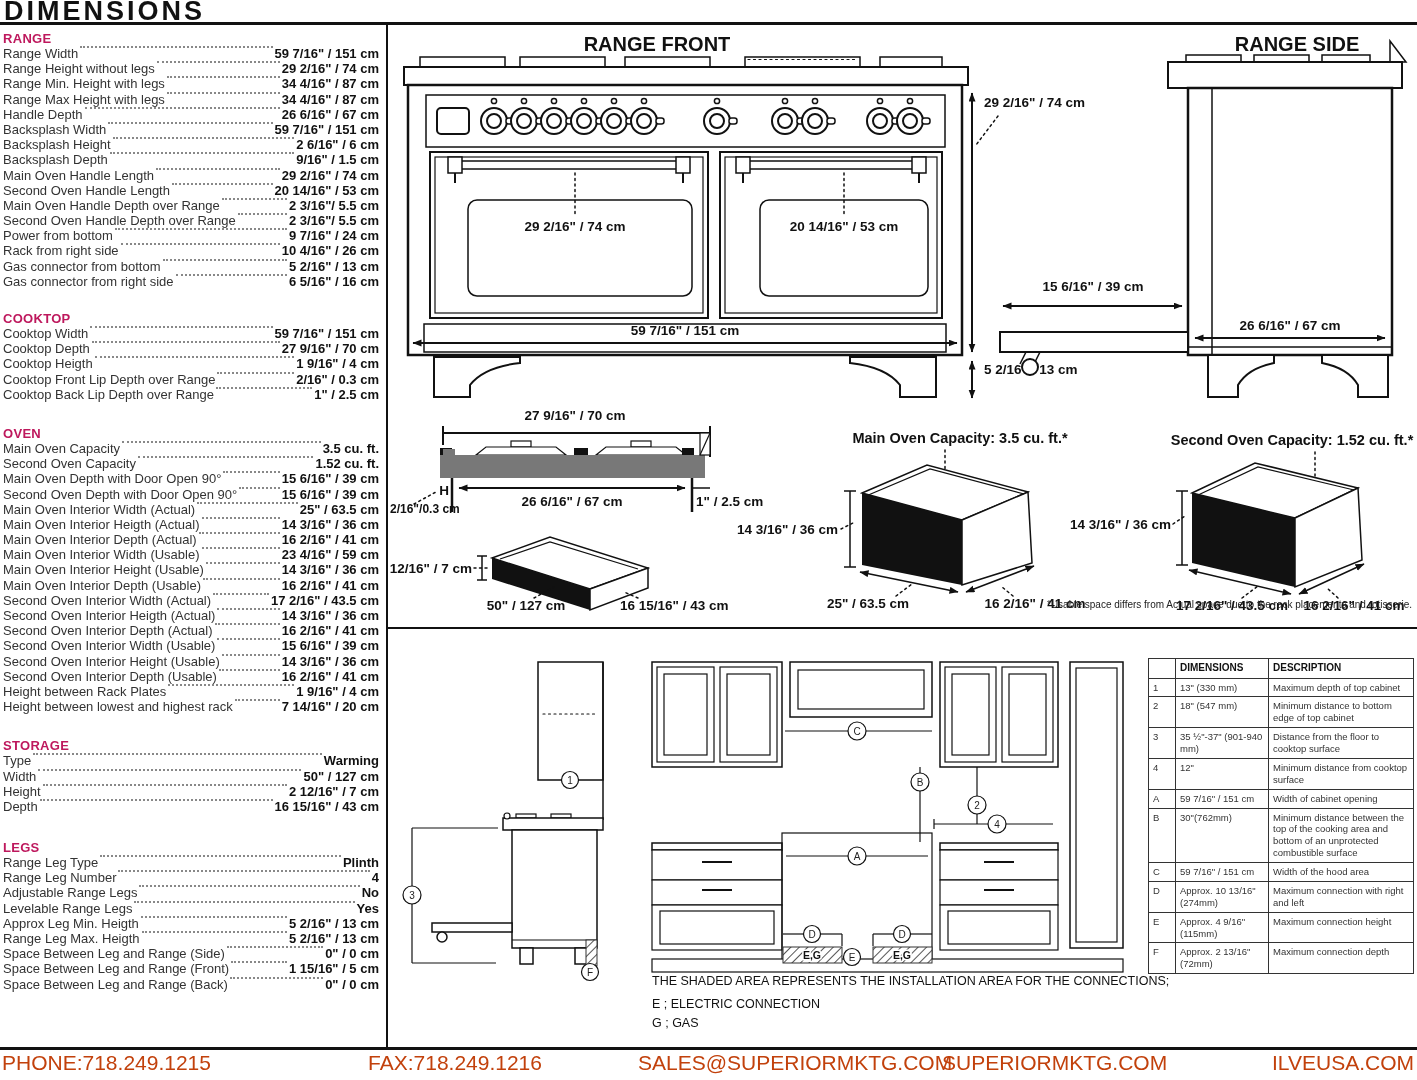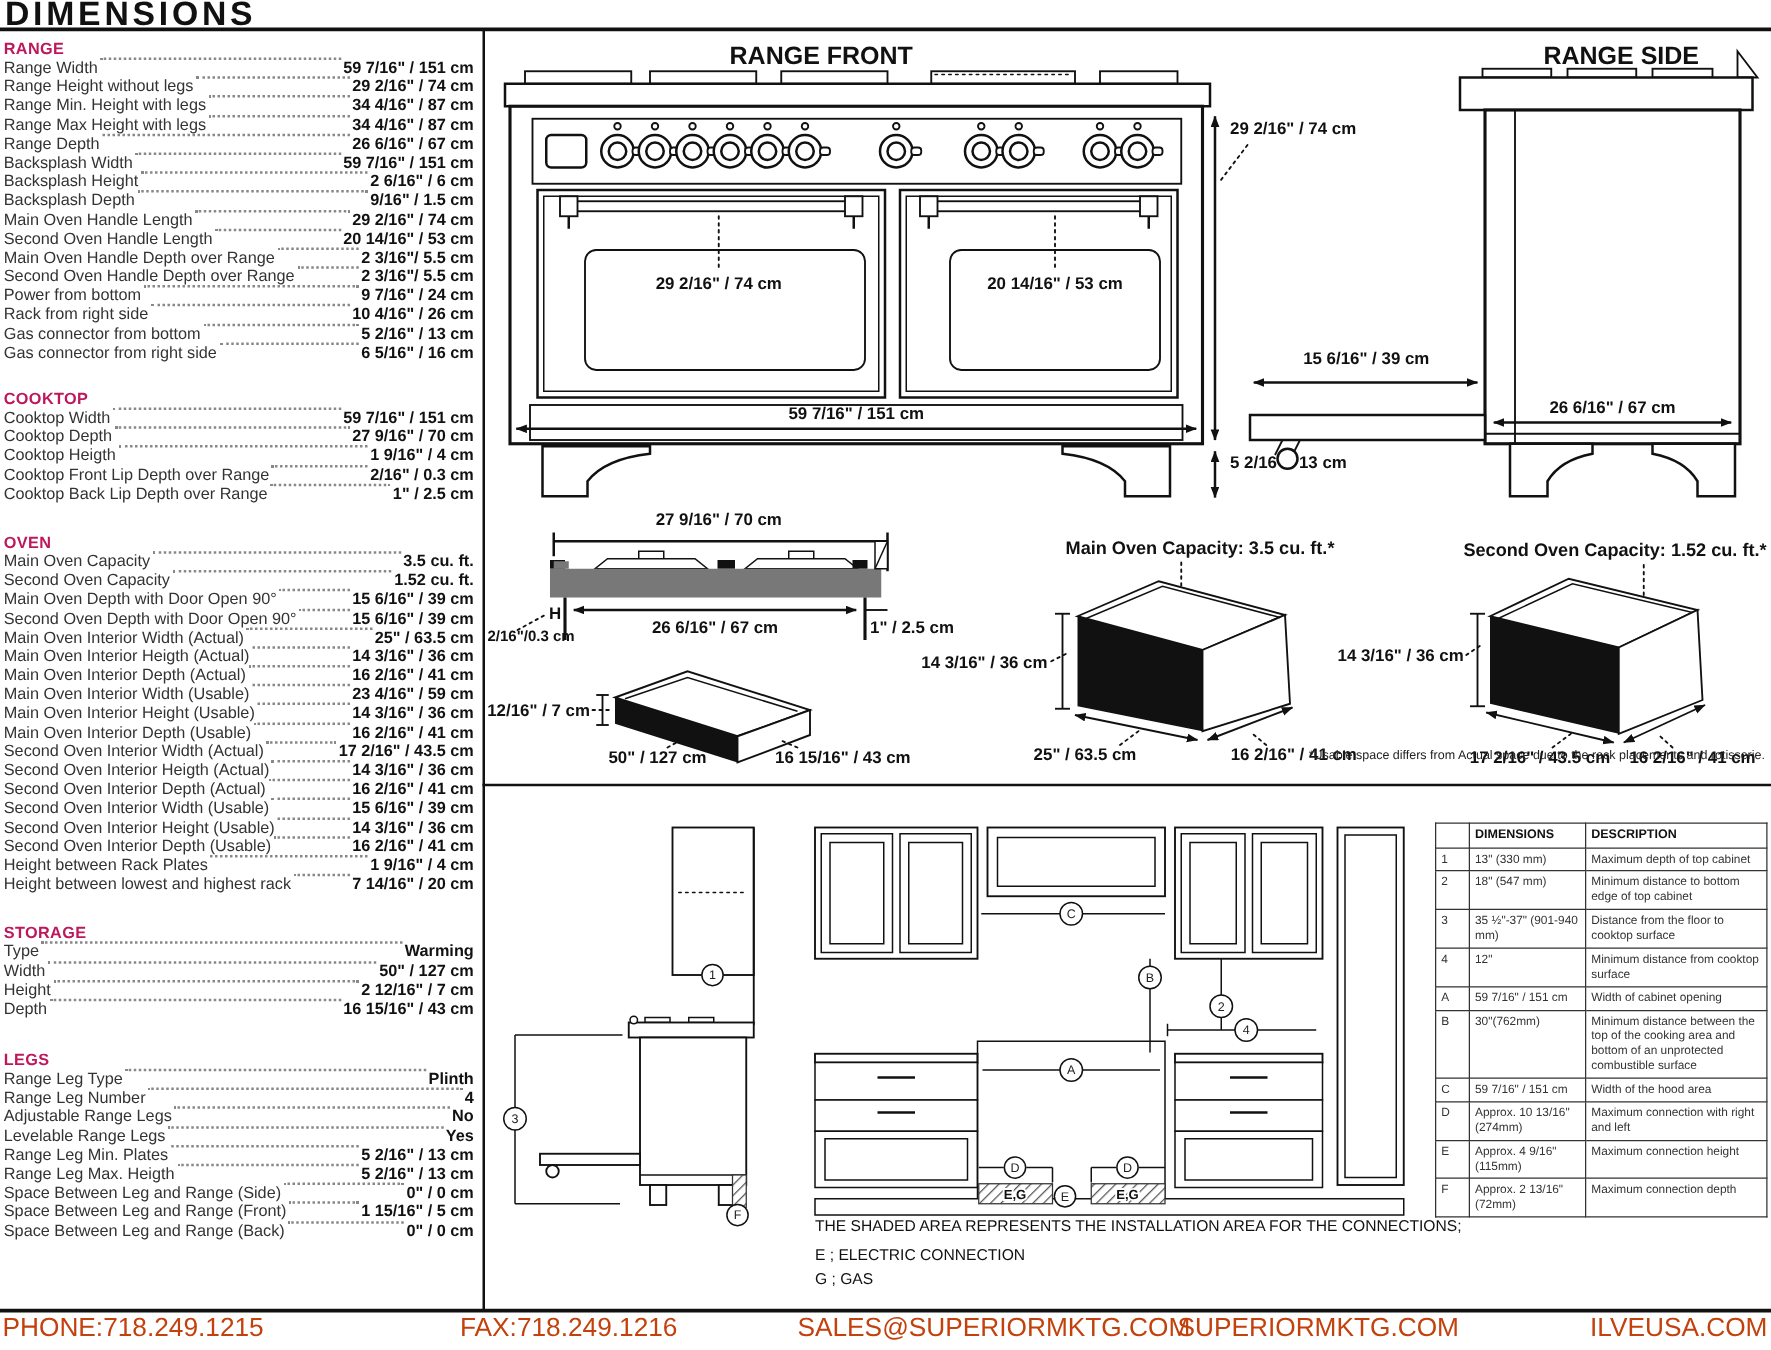--- a/index.html
+++ b/index.html
@@ -86,21 +86,21 @@
           <span class="val">34 4/16" / 87 cm</span>
         </div>
 
         <div class="srow">
           <span class="lbl">Range Max Height with legs</span>
           <span class="dots"></span>
           <span class="val">34 4/16" / 87 cm</span>
         </div>
 
         <div class="srow">
-          <span class="lbl">Range Depth</span>
+          <span class="lbl">Handle Depth</span>
           <span class="dots"></span>
           <span class="val">26 6/16" / 67 cm</span>
         </div>
 
         <div class="srow">
           <span class="lbl">Backsplash Width</span>
           <span class="dots"></span>
           <span class="val">59 7/16" / 151 cm</span>
         </div>
 
@@ -360,21 +360,21 @@
           <span class="val">No</span>
         </div>
 
         <div class="srow">
           <span class="lbl">Levelable Range Legs</span>
           <span class="dots"></span>
           <span class="val">Yes</span>
         </div>
 
         <div class="srow">
-          <span class="lbl">Range Leg Min. Plates</span>
+          <span class="lbl">Approx Leg Min. Heigth</span>
           <span class="dots"></span>
           <span class="val">5 2/16" / 13 cm</span>
         </div>
 
         <div class="srow">
           <span class="lbl">Range Leg Max. Heigth</span>
           <span class="dots"></span>
           <span class="val">5 2/16" / 13 cm</span>
         </div>
 

